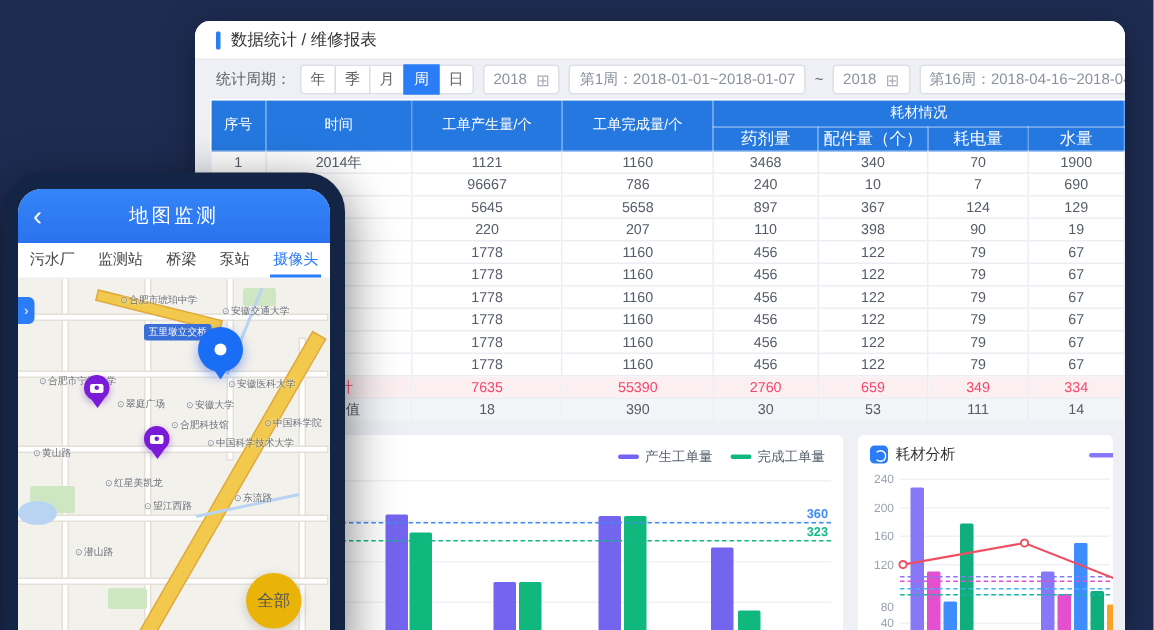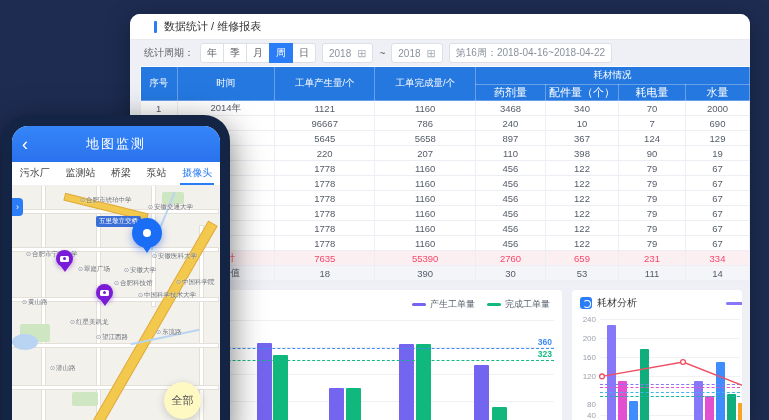--- a/index.html
+++ b/index.html
@@ -4,21 +4,21 @@
 <style>
   * { margin:0; padding:0; box-sizing:border-box; }
   html,body { width:769px; height:420px; overflow:hidden; }
   body { background:#1e2c52; font-family:"Liberation Sans", sans-serif; position:relative; }
 
   
   #dashboard { position:absolute; left:130px; top:14px; width:620px; height:406px;
     background:#eef0f5; border-radius:10px 10px 0 0; overflow:hidden;
     box-shadow:0 6px 24px rgba(0,0,0,.35); }
   #breadcrumb-bar { position:absolute; left:0; top:0; right:0; height:26px; background:#fff;
-    display:flex; align-items:center; padding-left:24px; border-bottom:1px solid #e8eaf0; }
+    display:flex; align-items:center; padding-left:14px; border-bottom:1px solid #e8eaf0; }
   .crumb-mark { width:3px; height:12px; background:#2b7cf7; margin-right:7px; border-radius:1px; }
   #breadcrumb-bar span { font-size:11px; color:#333; }
 
   #filter-bar { position:absolute; left:0; top:26px; right:0; height:26px;
     display:flex; align-items:center; padding-left:14px; font-size:10px; color:#606266; }
   #filter-bar > * { margin-right:6px; flex:none; }
   .seg { display:flex; }
   .seg button { height:20px; min-width:24px; background:#fff; border:1px solid #dcdfe6;
     font-size:10px; color:#606266; margin-left:-1px; cursor:pointer; font-family:inherit; }
   .seg button:first-child { border-radius:3px 0 0 3px; margin-left:0; }
@@ -101,21 +101,21 @@
     cursor:pointer; box-shadow:0 2px 5px rgba(90,20,180,.4); }
   .cam-pin::before { content:""; position:absolute; left:4px; top:5.5px; width:9px; height:6px;
     background:#fff; border-radius:1.5px; }
   .cam-pin::after { content:""; position:absolute; left:7px; top:7px; width:3px; height:3px;
     background:#7a1bd8; border-radius:50%; }
   .cam-tail { position:absolute; width:0; height:0; border-left:5px solid transparent;
     border-right:5px solid transparent; border-top:7px solid #7a1bd8; }
   #panel-toggle { position:absolute; left:0; top:12px; width:11px; height:18px; background:#2b7cf7;
     color:#fff; font-size:9px; border-radius:0 4px 4px 0; display:flex; align-items:center;
     justify-content:center; cursor:pointer; }
-  #all-button { position:absolute; left:152px; top:196px; width:37px; height:37px; background:#fef9c3;
+  #all-button { position:absolute; left:152px; top:196px; width:37px; height:37px; background:#eab308;
     border-radius:50%; box-shadow:0 2px 8px rgba(0,0,0,.18); display:flex; align-items:center;
     justify-content:center; font-size:11px; color:#555; cursor:pointer; }
 </style>
 </head>
 <body>
 
 <div id="dashboard">
   <div id="breadcrumb-bar">
     <div class="crumb-mark"></div>
     <span>数据统计 / 维修报表</span>
@@ -126,20 +126,23 @@
     <div class="seg" id="period-seg">
         <button>年</button>
         <button>季</button>
         <button>月</button>
         <button class="active">周</button>
         <button>日</button>
       </div>
     <div class="ctrl">
       <span>2018</span>
       <span class="cal">⊞</span>
+    </div>
+    <div class="ctrl">
+      <span>第1周：2018-01-01~2018-01-07</span>
     </div>
     <span>~</span>
     <div class="ctrl">
       <span>2018</span>
       <span class="cal">⊞</span>
     </div>
     <div class="ctrl">
       <span>第16周：2018-04-16~2018-04-22</span>
     </div>
 
@@ -174,21 +177,21 @@
         </thead>
       <tbody id="table-body">
           <tr>
             <td>1</td>
             <td>2014年</td>
             <td>1121</td>
             <td>1160</td>
             <td>3468</td>
             <td>340</td>
             <td>70</td>
-            <td>2000</td>
+            <td>1900</td>
           </tr>
           <tr>
             <td></td>
             <td></td>
             <td>96667</td>
             <td>786</td>
             <td>240</td>
             <td>10</td>
             <td>7</td>
             <td>690</td>
@@ -273,21 +276,21 @@
             <td>79</td>
             <td>67</td>
           </tr>
           <tr class="total-row">
             <td></td>
             <td>合计</td>
             <td>7635</td>
             <td>55390</td>
             <td>2760</td>
             <td>659</td>
-            <td>231</td>
+            <td>349</td>
             <td>334</td>
           </tr>
           <tr class="avg-row">
             <td></td>
             <td>平均值</td>
             <td>18</td>
             <td>390</td>
             <td>30</td>
             <td>53</td>
             <td>111</td>

